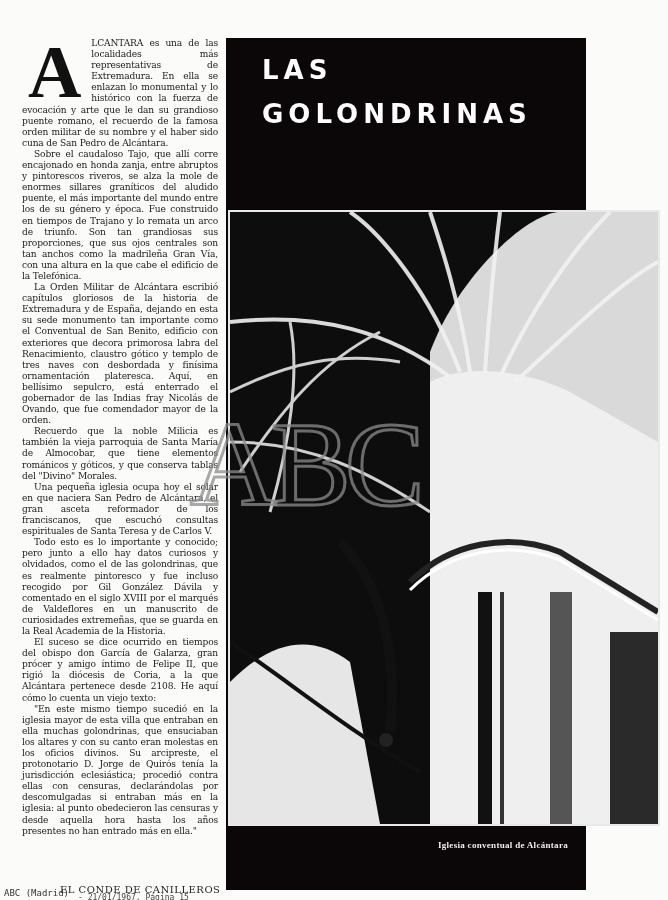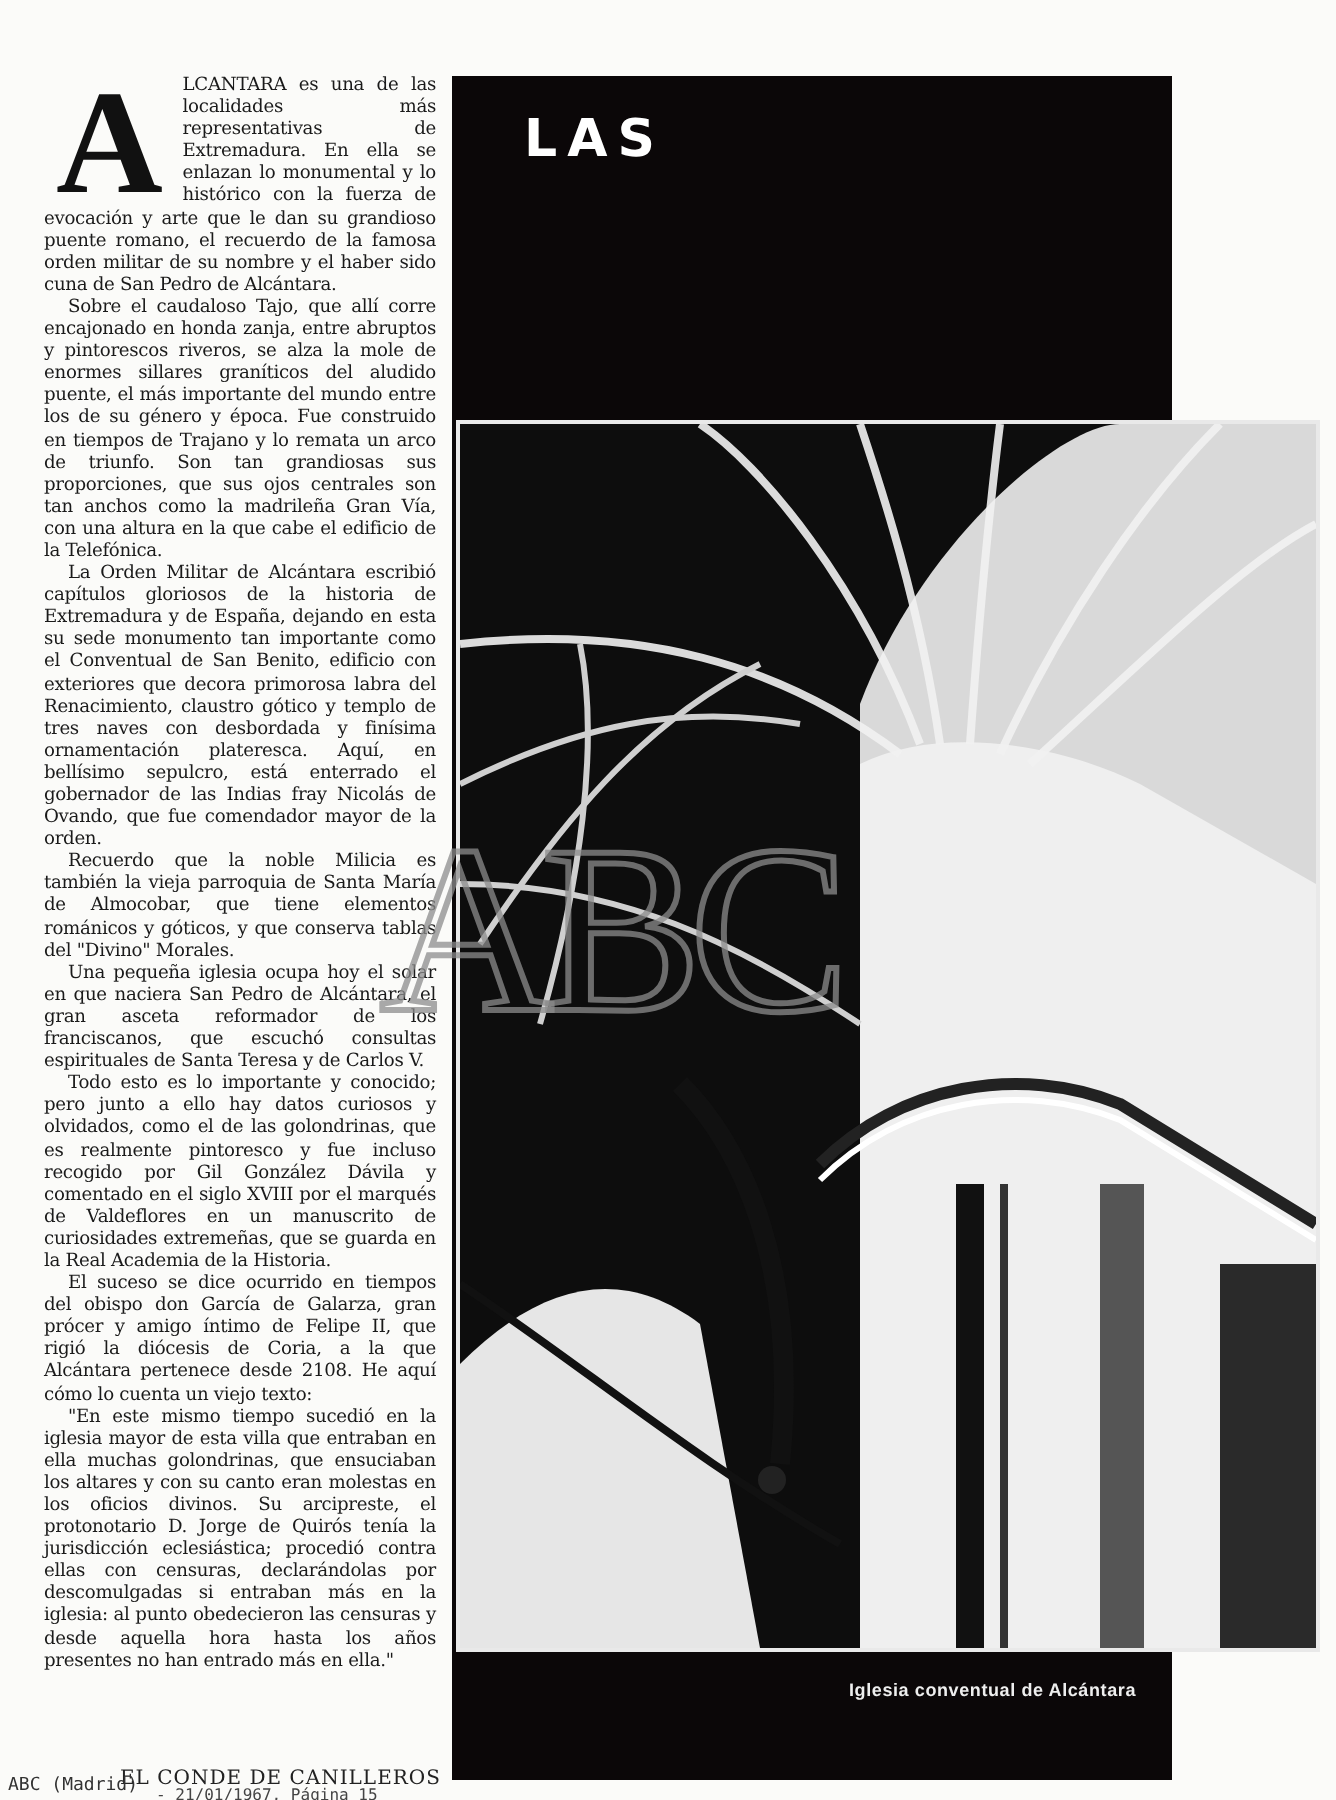--- a/index.html
+++ b/index.html
@@ -28,21 +28,21 @@
     position:absolute; left:36px; top:10px;
     font-family:"DejaVu Sans", sans-serif; font-weight:bold;
     color:#fff; font-size:26px; line-height:44px; letter-spacing:5px;
   }
   .photo {
     position:absolute; left:2px; top:172px; width:428px; height:612px;
     border:2px solid #e9e9e9; overflow:hidden; background:#111;
   }
   .caption {
     position:absolute; right:18px; top:802px;
-    font-family:Liberation Sans, sans-serif; font-weight:bold;
+    font-family:Liberation Serif, serif; font-weight:bold;
     color:#eee; font-size:9px; letter-spacing:0.3px;
   }
   .watermark {
     position:absolute; left:190px; top:405px;
     font-family:"Liberation Serif", serif; font-size:120px; line-height:120px;
     color:transparent; -webkit-text-stroke:3px rgba(140,140,140,0.75);
     letter-spacing:-6px; pointer-events:none;
   }
   .signature {
     position:absolute; left:60px; top:884px;
@@ -70,20 +70,21 @@
   <p>Una pequeña iglesia ocupa hoy el solar en que naciera San Pedro de Alcántara, el gran asceta reformador de los franciscanos, que escuchó consultas espirituales de Santa Teresa y de Carlos V.</p>
   <p>Todo esto es lo importante y conocido; pero junto a ello hay datos curiosos y olvidados, como el de las golondrinas, que es realmente pintoresco y fue incluso recogido por Gil González Dávila y comentado en el siglo XVIII por el marqués de Valdeflores en un manuscrito de curiosidades extremeñas, que se guarda en la Real Academia de la Historia.</p>
   <p>El suceso se dice ocurrido en tiempos del obispo don García de Galarza, gran prócer y amigo íntimo de Felipe II, que rigió la diócesis de Coria, a la que Alcántara pertenece desde 2108. He aquí cómo lo cuenta un viejo texto:</p>
   <p>"En este mismo tiempo sucedió en la iglesia mayor de esta villa que entraban en ella muchas golondrinas, que ensuciaban los altares y con su canto eran molestas en los oficios divinos. Su arcipreste, el protonotario D. Jorge de Quirós tenía la jurisdicción eclesiástica; procedió contra ellas con censuras, declarándolas por descomulgadas si entraban más en la iglesia: al punto obedecieron las censuras y desde aquella hora hasta los años presentes no han entrado más en ella."</p>
 
 </div>
 
 <div class="title-box">
   <div class="title">
     <div>LAS</div>
+    <div>GOLONDRINAS</div>
   </div>
 
   <div class="photo">
     <svg width="428" height="612" viewBox="0 0 428 612">
       <rect width="428" height="612" fill="#0d0d0d"></rect>
 
       <path d="M200 140 C230 60 300 0 330 0 L428 0 L428 612 L200 612 Z" fill="#d9d9d9"></path>
       <path d="M200 612 L200 170 C240 150 300 160 340 180 L428 230 L428 612 Z" fill="#efefef"></path>
 
       <g stroke="#f2f2f2" stroke-width="4" fill="none" opacity="0.9">

